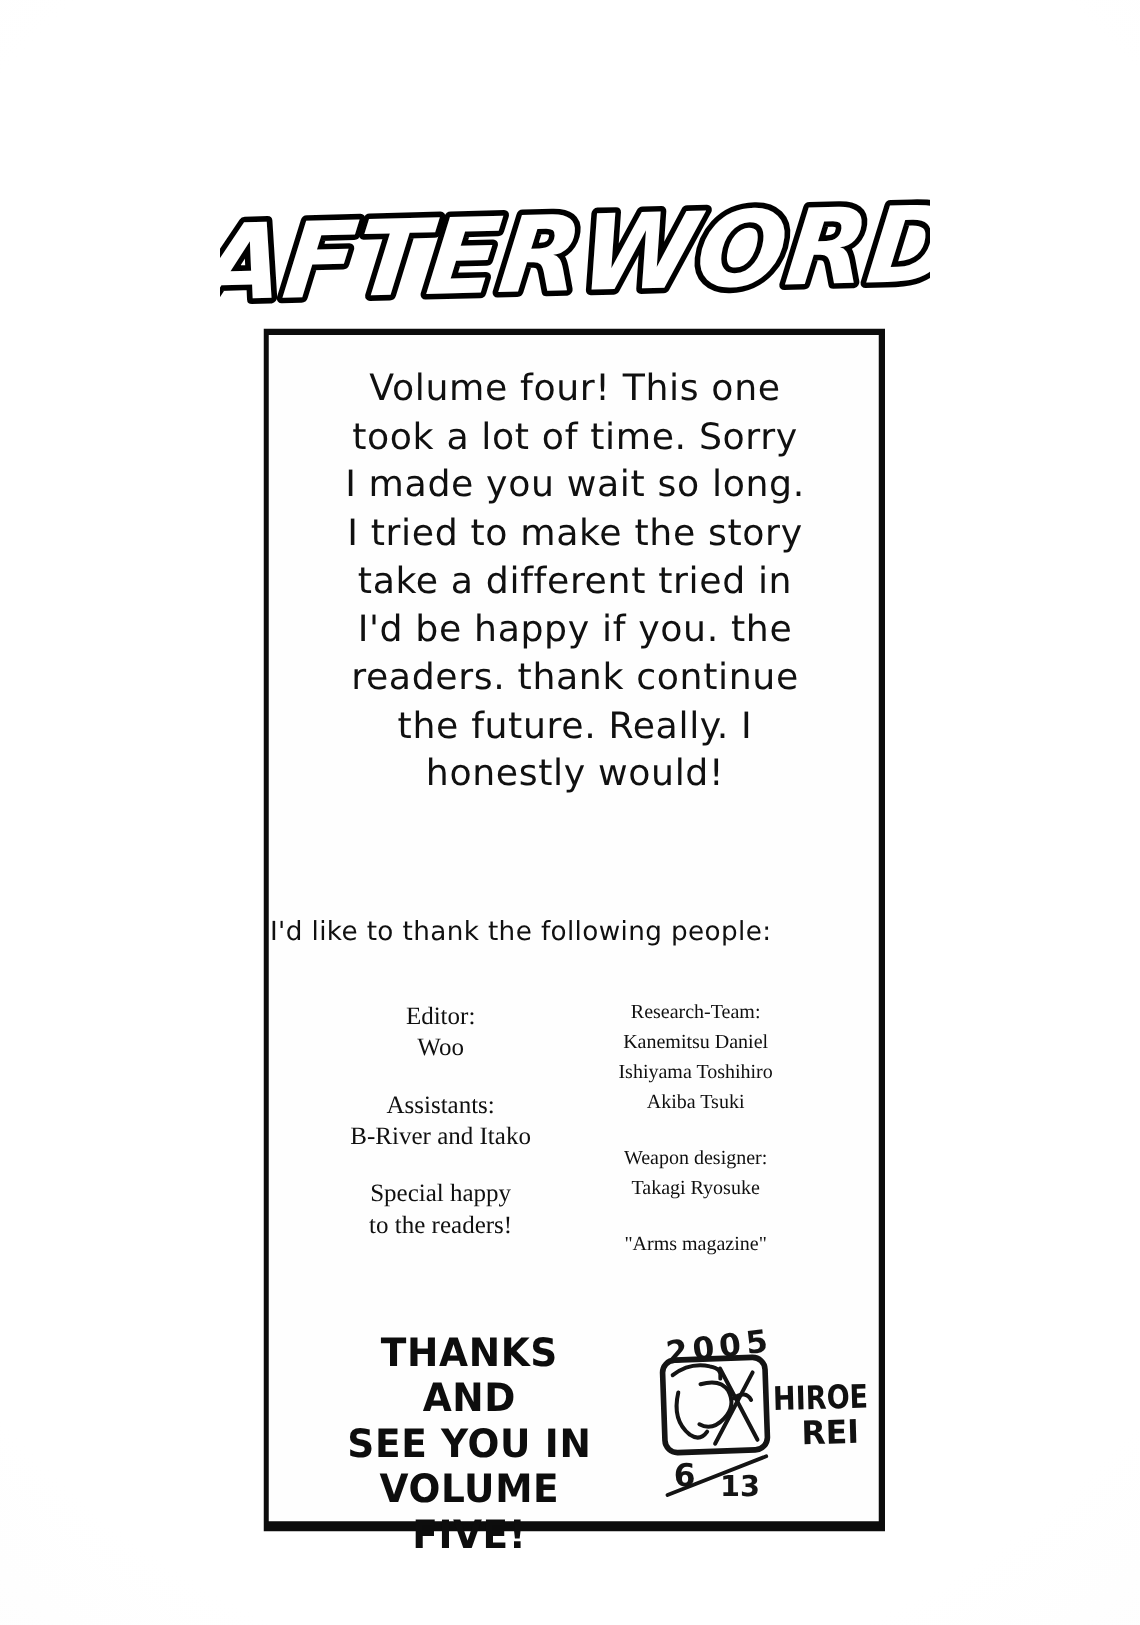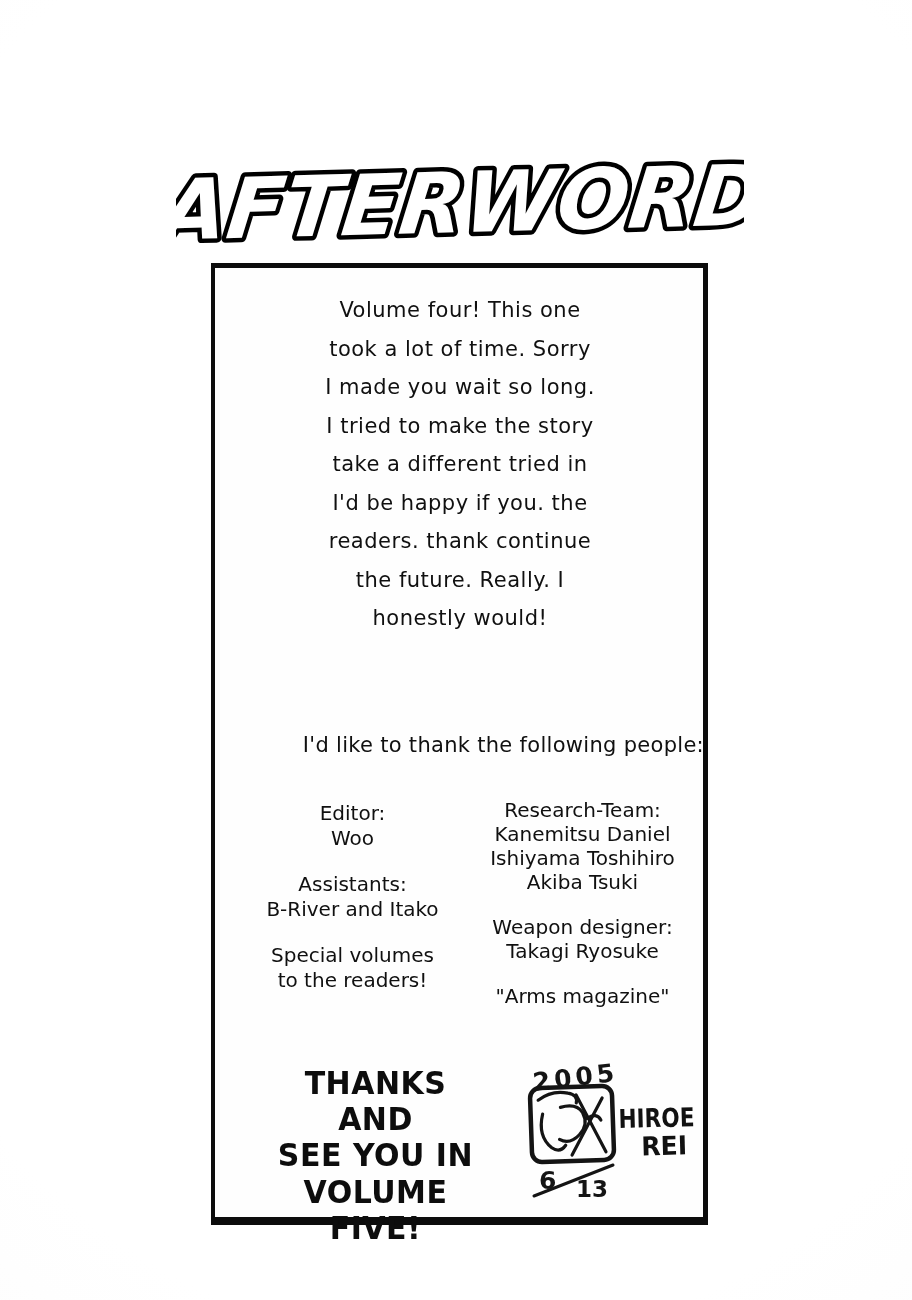--- a/index.html
+++ b/index.html
@@ -22,37 +22,37 @@
     border-style: solid;
     border-color: #0c0c0c;
     border-width: 5px 5px 8px 4px;
     box-sizing: border-box;
     background: #fefefe;
   }
   .paragraph {
     position: absolute;
     left: 216px; top: 291px; width: 488px;
     text-align: center;
-    font-size: 21px;
+    font-size: 29px;
     line-height: 38.5px;
     letter-spacing: 0.5px;
     color: #101010;
   }
   .thanks-intro {
     position: absolute;
     left: 216px; top: 733px; width: 488px;
-    text-align: right;
+    text-align: left;
     font-size: 21px;
     letter-spacing: 0.3px;
     color: #101010;
   }
   .credits-col { position: absolute; text-align: center; color: #101010; }
   .credits-left  { left: 240px; top: 801px; width: 225px; font-size: 20px; line-height: 25px; }
-  .credits-right { left: 460px; top: 798px; width: 245px; font-size: 20px; line-height: 24px; }
-  .credit-group { margin-bottom: 21px; }
+  .credits-right { left: 434px; top: 798px; width: 245px; font-size: 16px; line-height: 24px; }
+  .credit-group { margin-bottom: 21px; font-family: Liberation Serif, serif; }
   .closing {
     position: absolute;
     left: 268px; top: 1068px; width: 215px;
     text-align: center;
     font-size: 30px;
     line-height: 35px;
     font-weight: bold;
     letter-spacing: 0.5px;
     transform: scaleY(1.04);
     color: #0d0d0d;
@@ -87,21 +87,21 @@
   <div class="credits-col credits-left">
     <div class="credit-group">
       <div>Editor:</div>
       <div>Woo</div>
     </div>
     <div class="credit-group">
       <div>Assistants:</div>
       <div>B-River and Itako</div>
     </div>
     <div class="credit-group">
-      <div>Special volumes</div>
+      <div>Special happy</div>
       <div>to the readers!</div>
     </div>
   </div>
 
   <div class="credits-col credits-right">
     <div class="credit-group">
       <div>Research-Team:</div>
       <div>Kanemitsu Daniel</div>
       <div>Ishiyama Toshihiro</div>
       <div>Akiba Tsuki</div>

